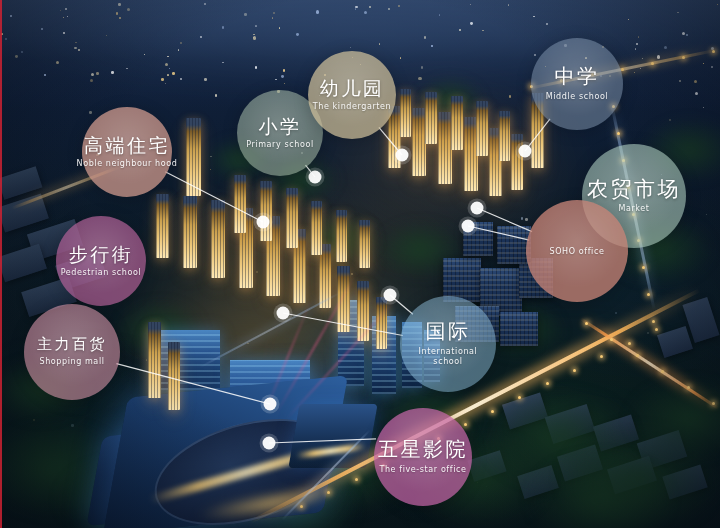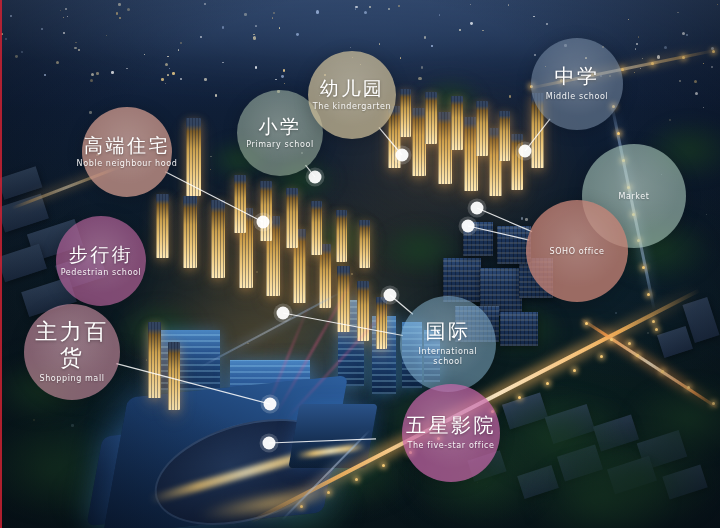--- a/index.html
+++ b/index.html
@@ -410,55 +410,58 @@
       </div>
       <div class="bubble" style="left: 308px; top: 51px; width: 88px; height: 88px; background: radial-gradient(circle at 50% 42%, rgba(255, 255, 255, 0.14), rgba(255, 255, 255, 0) 58%), rgba(205, 190, 152, 0.72);">
         <div class="zh" style="font-size: 19px;">
           <div>幼儿园</div>
         </div>
         <div class="en">
           <div>The kindergarten</div>
         </div>
       </div>
       <div class="bubble" style="left: 582px; top: 144px; width: 104px; height: 104px; background: radial-gradient(circle at 50% 42%, rgba(255, 255, 255, 0.14), rgba(255, 255, 255, 0) 58%), rgba(172, 202, 188, 0.6);">
+        <div class="zh" style="font-size: 21px;">
+          <div>农贸市场</div>
+        </div>
         <div class="en">
           <div>Market</div>
         </div>
       </div>
       <div class="bubble" style="left: 526px; top: 200px; width: 102px; height: 102px; background: radial-gradient(circle at 50% 42%, rgba(255, 255, 255, 0.14), rgba(255, 255, 255, 0) 58%), rgba(196, 130, 116, 0.78);">
         <div class="en">
           <div>SOHO office</div>
         </div>
       </div>
       <div class="bubble" style="left: 56px; top: 216px; width: 90px; height: 90px; background: radial-gradient(circle at 50% 42%, rgba(255, 255, 255, 0.14), rgba(255, 255, 255, 0) 58%), rgba(176, 96, 150, 0.7);">
         <div class="zh" style="font-size: 19px;">
           <div>步行街</div>
         </div>
         <div class="en">
           <div>Pedestrian school</div>
         </div>
       </div>
       <div class="bubble" style="left: 24px; top: 304px; width: 96px; height: 96px; background: radial-gradient(circle at 50% 42%, rgba(255, 255, 255, 0.14), rgba(255, 255, 255, 0) 58%), rgba(212, 146, 166, 0.6);">
-        <div class="zh" style="font-size: 22px;">
+        <div class="zh" style="font-size: 15px;">
           <div>主力百货</div>
         </div>
         <div class="en">
           <div>Shopping mall</div>
         </div>
       </div>
       <div class="bubble" style="left: 400px; top: 296px; width: 96px; height: 96px; background: radial-gradient(circle at 50% 42%, rgba(255, 255, 255, 0.14), rgba(255, 255, 255, 0) 58%), rgba(140, 186, 214, 0.5);">
         <div class="zh" style="font-size: 20px;">
           <div>国际</div>
         </div>
         <div class="en">
           <div>International</div>
           <div>school</div>
         </div>
       </div>
-      <div class="bubble" style="left: 374px; top: 384px; width: 98px; height: 98px; background: radial-gradient(circle at 50% 42%, rgba(255, 255, 255, 0.14), rgba(255, 255, 255, 0) 58%), rgba(196, 100, 166, 0.72); margin-left: 28px;">
+      <div class="bubble" style="left: 374px; top: 408px; width: 98px; height: 98px; background: radial-gradient(circle at 50% 42%, rgba(255, 255, 255, 0.14), rgba(255, 255, 255, 0) 58%), rgba(196, 100, 166, 0.72);">
         <div class="zh" style="font-size: 20px;">
           <div>五星影院</div>
         </div>
         <div class="en">
           <div>The five-star office</div>
         </div>
       </div>
     </div>
 </div>
 

